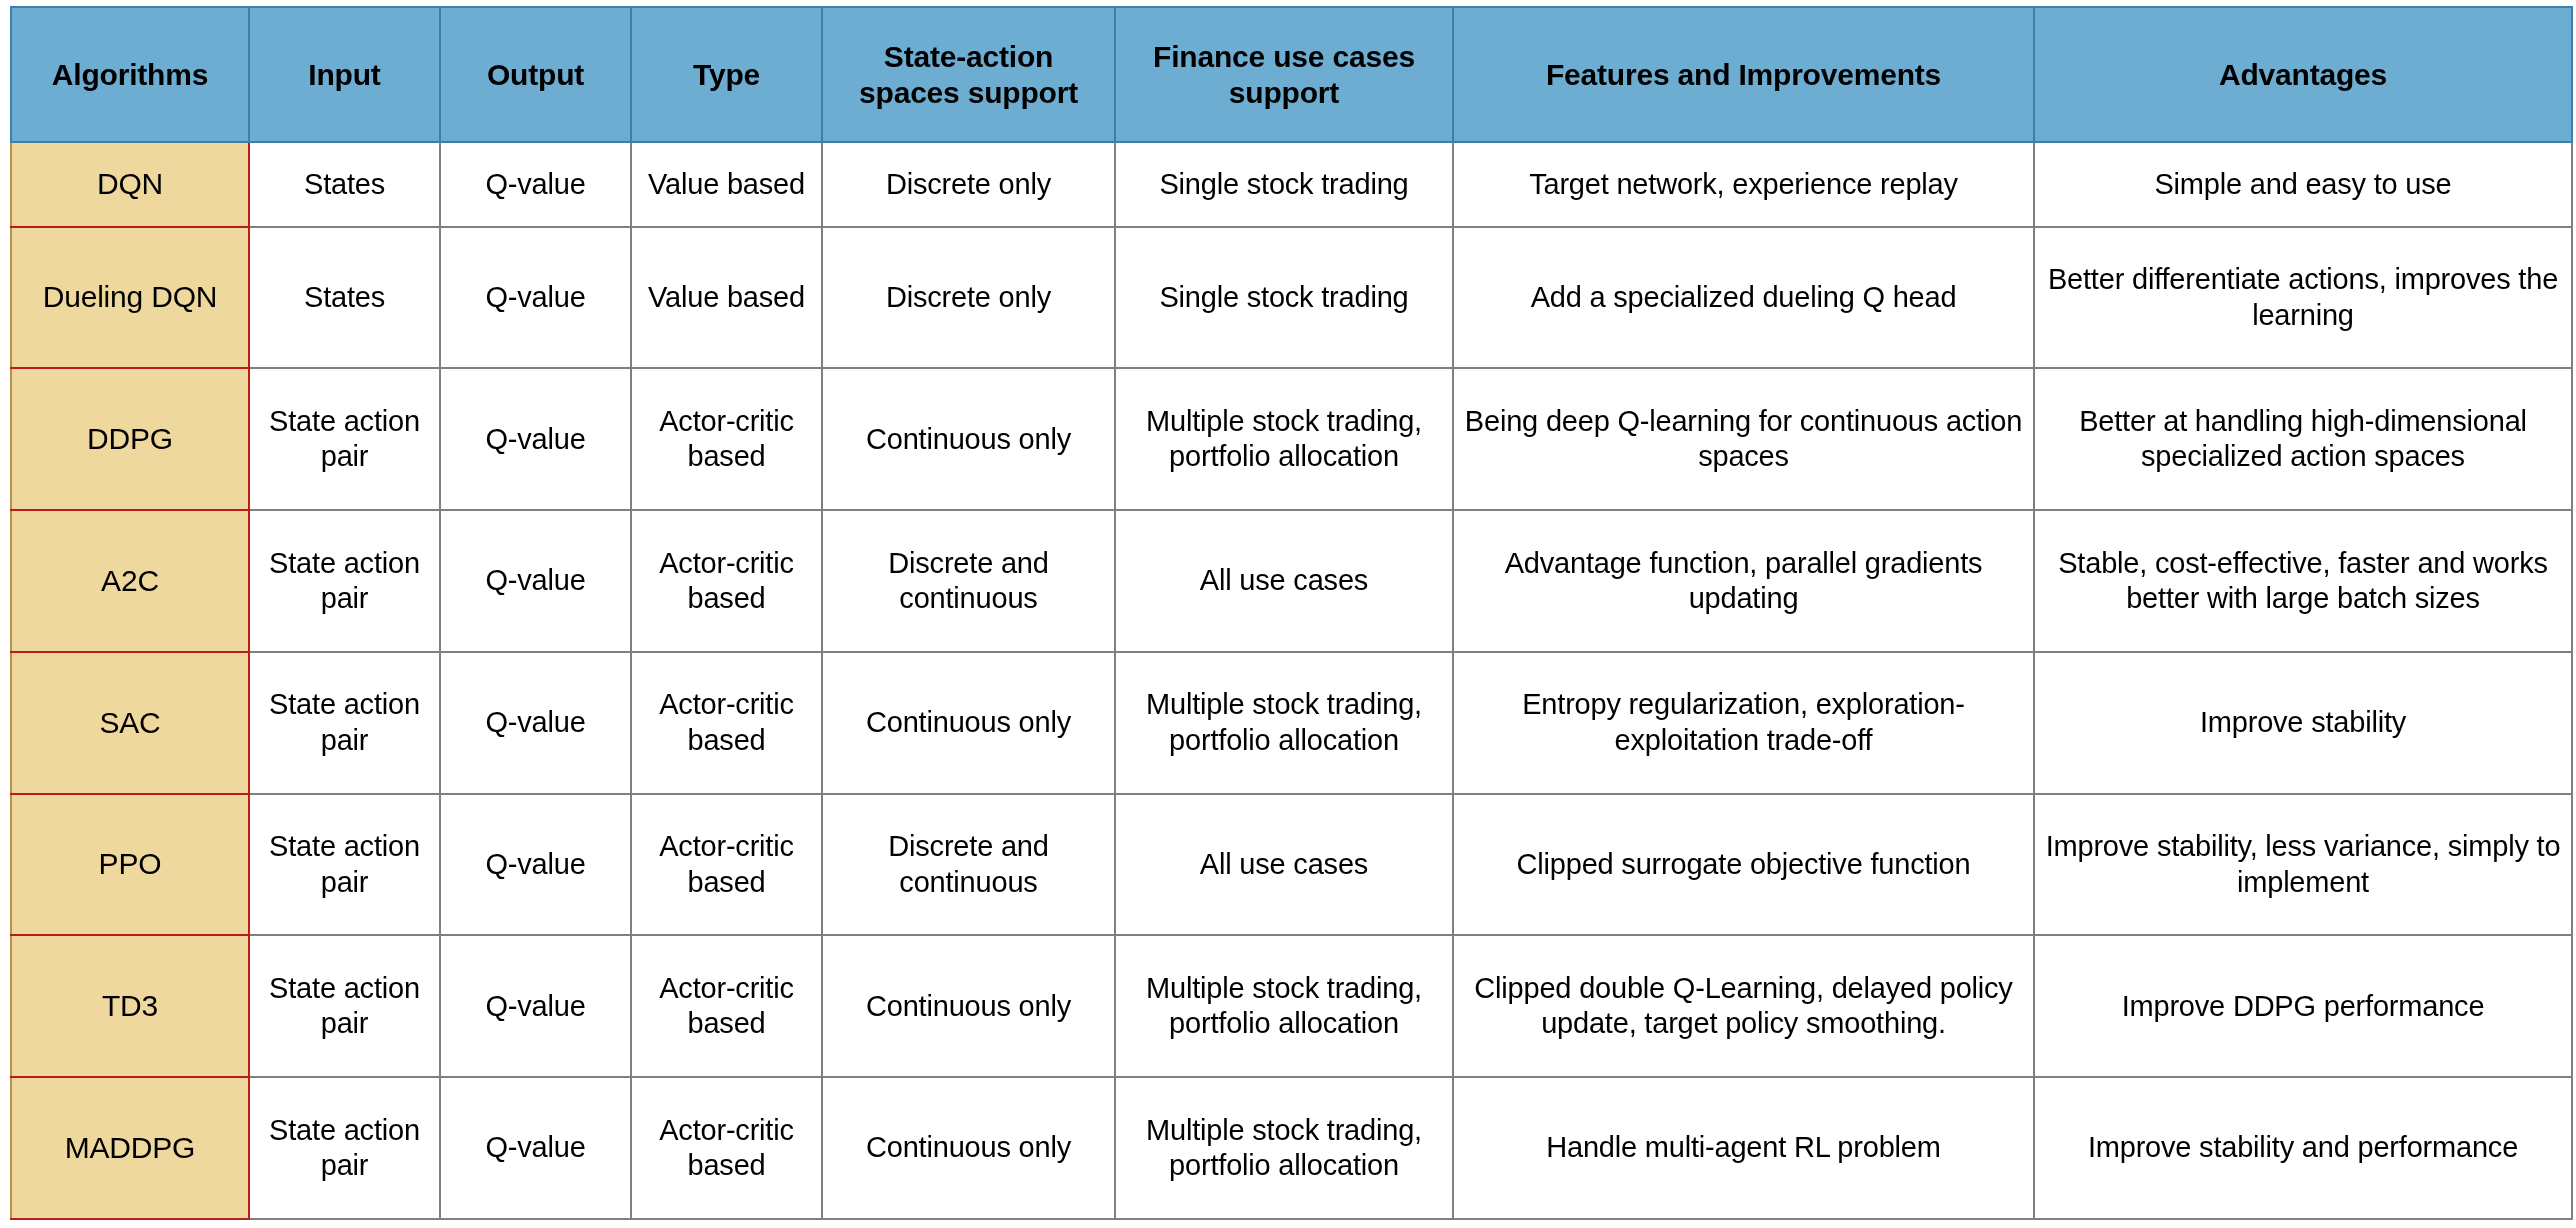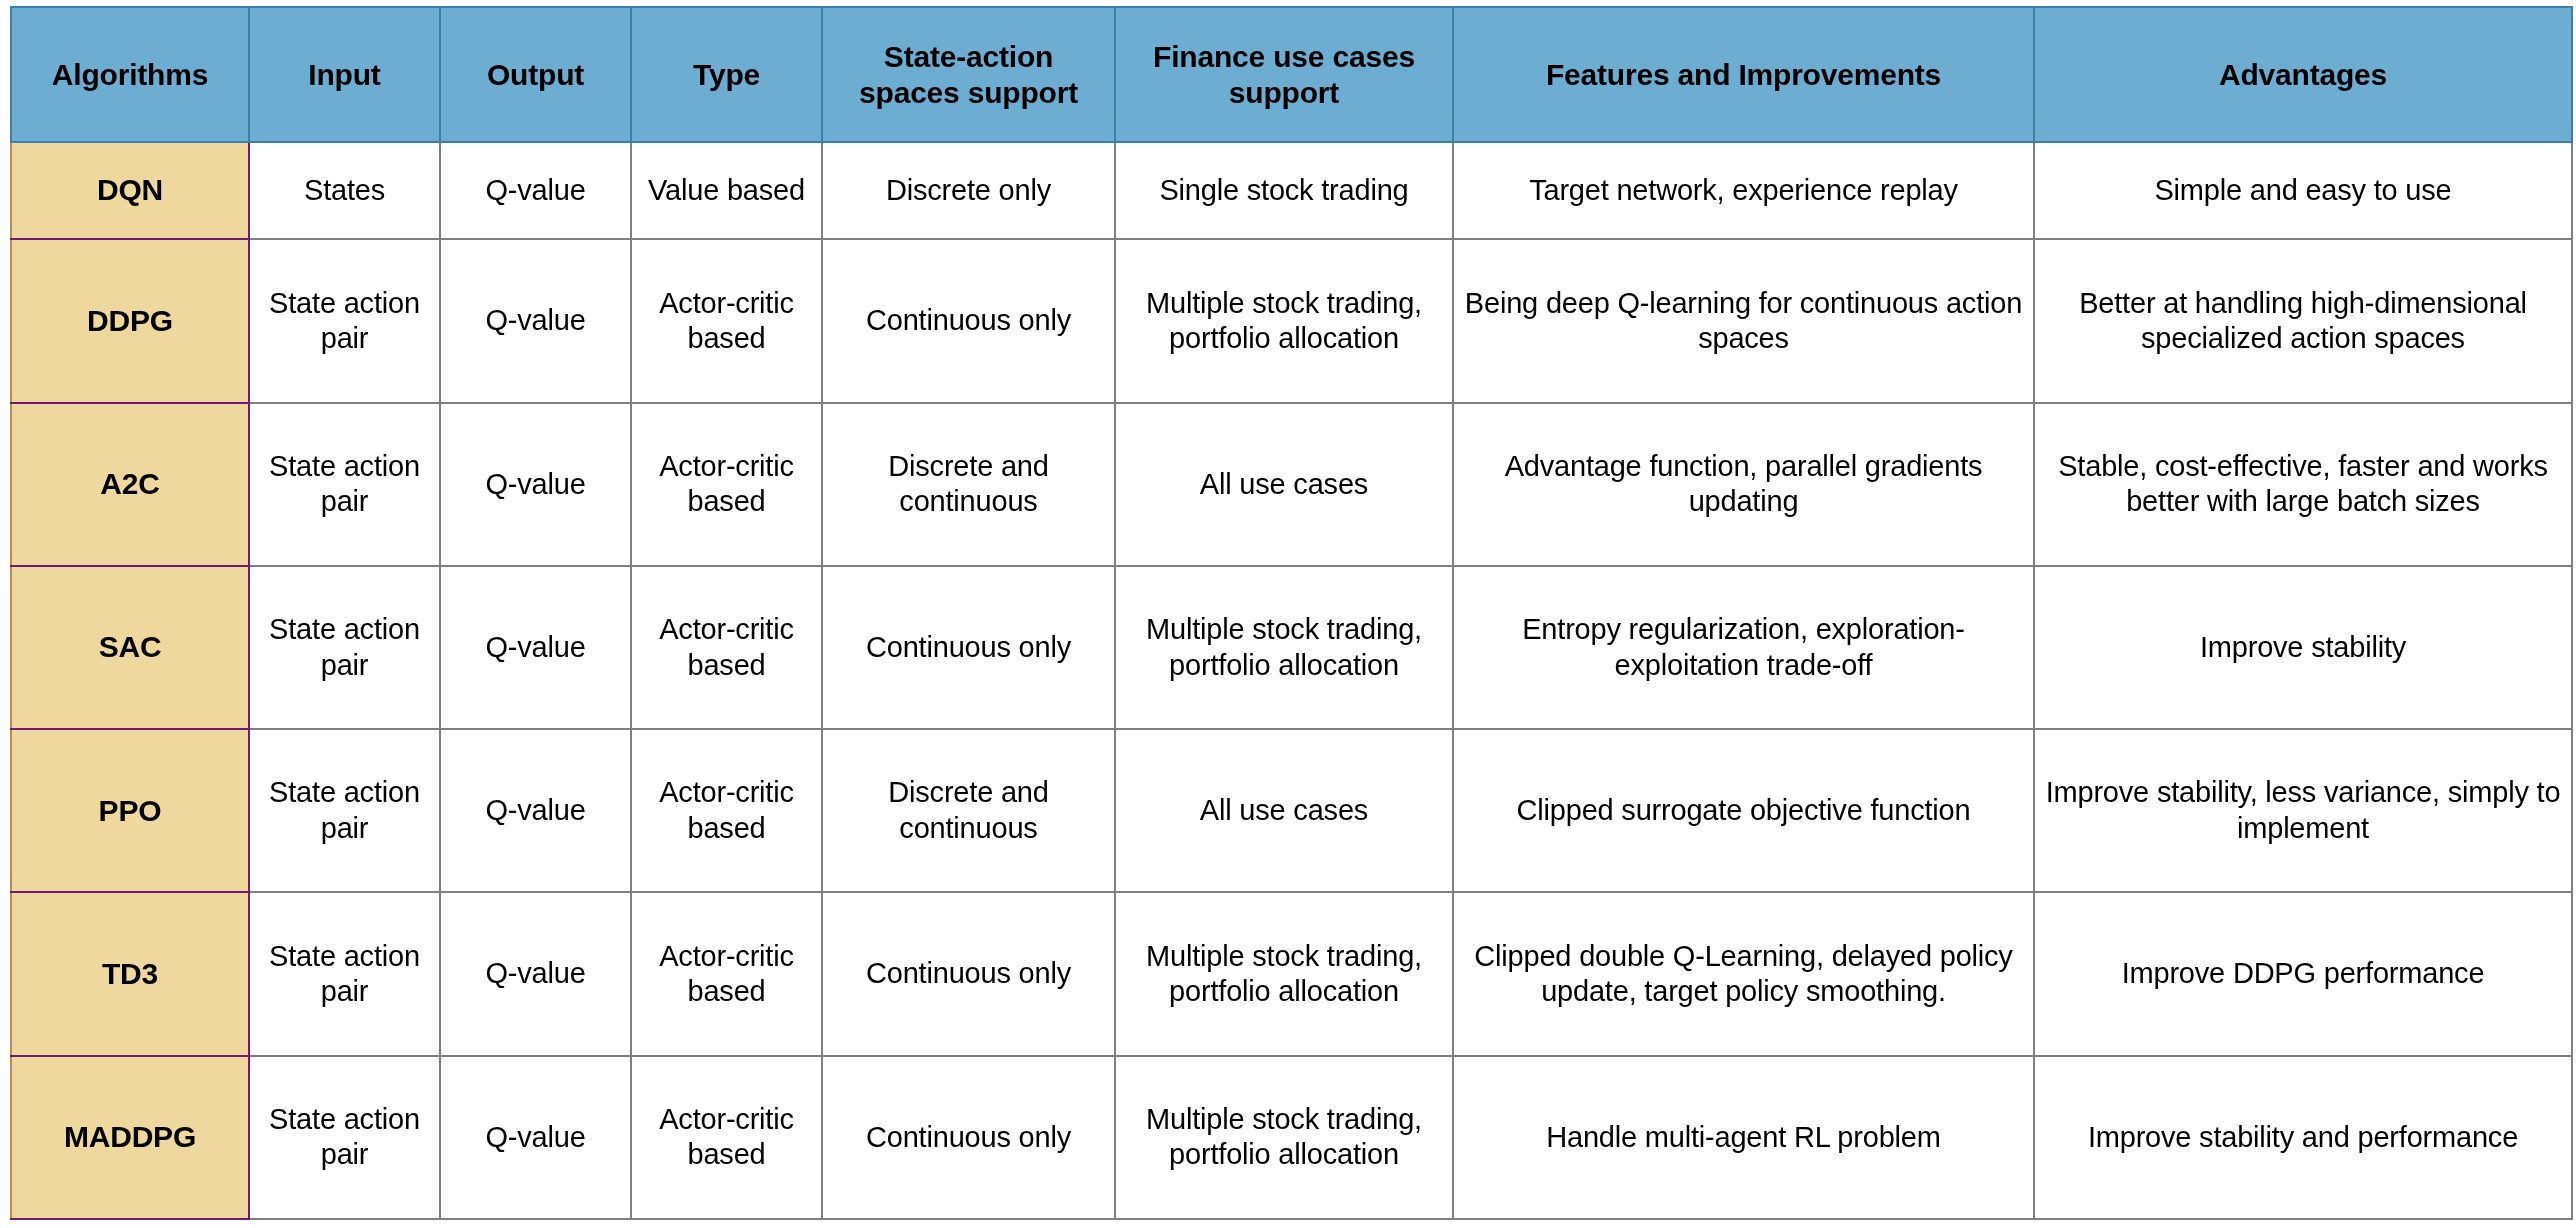--- a/index.html
+++ b/index.html
@@ -57,23 +57,23 @@
     line-height: 1.22;
     text-align: center;
     vertical-align: middle;
     padding: 6px 10px;
     font-family: "Liberation Sans", sans-serif;
     letter-spacing: -0.2px;
   }
 
   tbody td.algo-cell {
     background: #EFD89E;
-    border: 2px solid #701a75;
+    border: 2px solid #b91c1c;
     border-left-width: 2px;
-    font-weight: bold;
+    font-weight: normal;
     font-size: 30px;
   }
 
   tbody tr td:first-child {
     border-left: 2px solid #B5904A;
   }
 </style>
 </head>
 <body>
 
@@ -104,20 +104,30 @@
     <tbody id="table-body">
         <tr>
           <td class="algo-cell">DQN</td>
           <td>States</td>
           <td>Q-value</td>
           <td>Value based</td>
           <td>Discrete only</td>
           <td>Single stock trading</td>
           <td>Target network, experience replay</td>
           <td>Simple and easy to use</td>
+        </tr>
+        <tr>
+          <td class="algo-cell">Dueling DQN</td>
+          <td>States</td>
+          <td>Q-value</td>
+          <td>Value based</td>
+          <td>Discrete only</td>
+          <td>Single stock trading</td>
+          <td>Add a specialized dueling Q head</td>
+          <td>Better differentiate actions, improves the learning</td>
         </tr>
         <tr>
           <td class="algo-cell">DDPG</td>
           <td>State action pair</td>
           <td>Q-value</td>
           <td>Actor-critic based</td>
           <td>Continuous only</td>
           <td>Multiple stock trading, portfolio allocation</td>
           <td>Being deep Q-learning for continuous action spaces</td>
           <td>Better at handling high-dimensional specialized action spaces</td>

